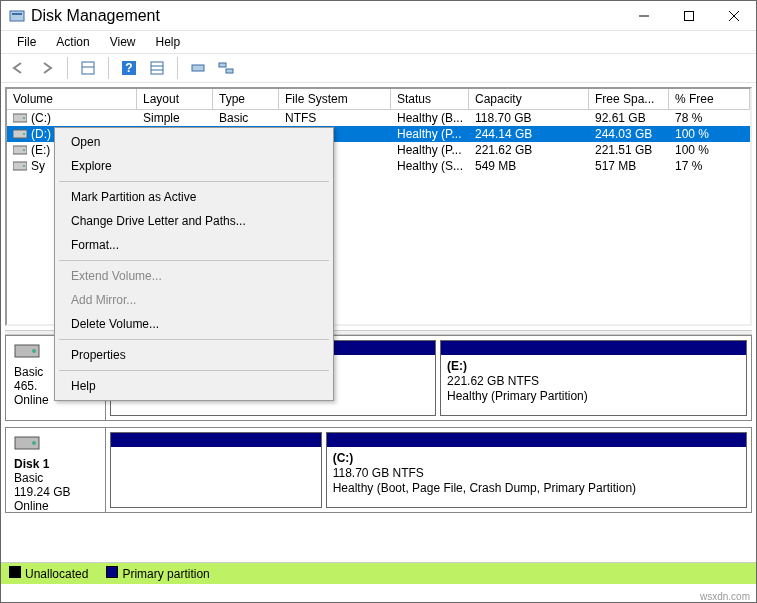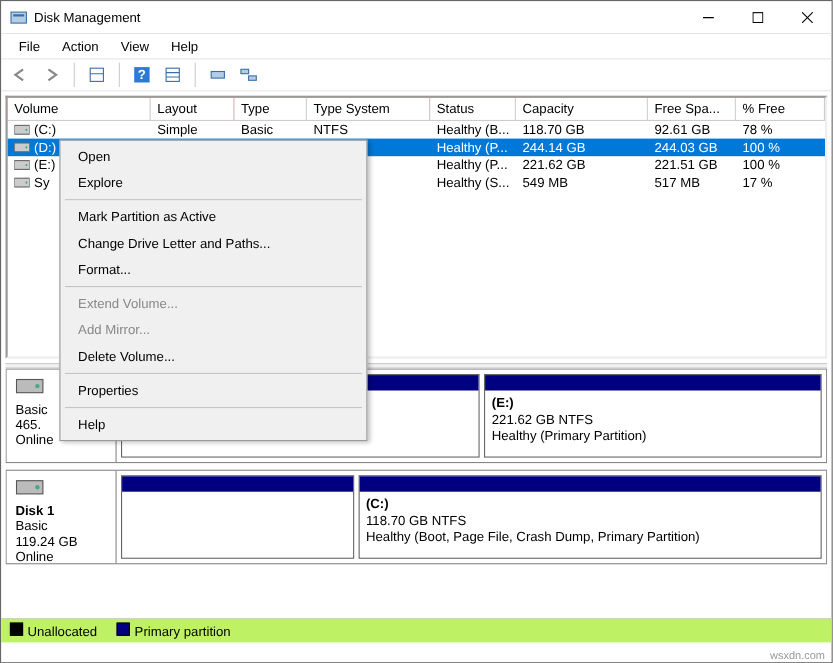--- a/index.html
+++ b/index.html
@@ -1,29 +1,29 @@
 <!DOCTYPE html>
 <html><head>
 <meta charset="utf-8">
 <style>
 * { box-sizing: border-box; font-family: "Segoe UI", Tahoma, sans-serif; font-size: 12px; }
 body { margin: 0; background: #fff; }
 .window { width: 757px; height: 603px; border: 1px solid #666; background: #fff; position: relative; overflow: hidden; }
 .titlebar { height: 30px; display: flex; align-items: center; padding: 0 0 0 8px; border-bottom: 1px solid #e5e5e5; }
 .titlebar .app-icon { width: 16px; height: 16px; margin-right: 6px; }
-.titlebar .title { flex: 1; font-size: 12px; }
+.titlebar .title { flex: 1; font-size: 16px; }
 .titlebar .win-btns { display: flex; }
 .titlebar .win-btn { width: 45px; height: 29px; display: flex; align-items: center; justify-content: center; }
 .menubar { height: 22px; display: flex; align-items: center; padding: 0 6px; gap: 0; }
 .menubar span { padding: 2px 10px; }
 .toolbar { height: 30px; border-top: 1px solid #e5e5e5; border-bottom: 1px solid #e5e5e5; display:flex; align-items:center; padding: 0 6px; gap:4px;}
 .toolbar .tb-btn { width: 24px; height:24px; display:flex; align-items:center; justify-content:center; border:1px solid transparent;}
 .toolbar .sep { width:1px; height:22px; background:#ccc; margin:0 4px;}
 .vol-area { border:2px inset #eee; margin:4px; }
-.vol-header { display:flex; background:#b91c1c; }
+.vol-header { display:flex; background:#bef264; }
 .vol-header div { border-right:1px solid #ccc; border-bottom:1px solid #ccc; padding:3px 6px; background:#fff; }
 .vol-row { display:flex; }
 .vol-row div { padding:1px 6px; white-space:nowrap; overflow:hidden; }
 .c-vol{width:130px;} .c-lay{width:76px;} .c-typ{width:66px;} .c-fs{width:112px;} .c-st{width:78px;} .c-cap{width:120px;} .c-fr{width:80px;} .c-pf{flex:1;}
 .vol-row .c-vol{display:flex;align-items:center;gap:4px;}
 .selrow { background:#0078d7; color:#fff; }
 .diskicon { width:14px; height:12px; display:inline-block; }
 .diskicon svg { display:block; }
 .context-menu { position:absolute; left:53px; top:126px; width:280px; background:#f0f0f0; border:1px solid #999; box-shadow:2px 2px 4px rgba(0,0,0,.25); padding:2px; z-index:10;}
 .context-menu .mi { padding:5px 14px; color:#000;}
@@ -127,21 +127,21 @@
           <rect x="8" y="9" width="7" height="4" fill="#b5cde4" stroke="#3a6ea5"></rect>
         </svg>
       </div>
   </div>
 
   <div class="vol-area">
     <div class="vol-header">
       <div class="c-vol">Volume</div>
       <div class="c-lay">Layout</div>
       <div class="c-typ">Type</div>
-      <div class="c-fs">Type System</div>
+      <div class="c-fs">File System</div>
       <div class="c-st">Status</div>
       <div class="c-cap">Capacity</div>
       <div class="c-fr">Free Spa...</div>
       <div class="c-pf">% Free</div>
     </div>
 
     <div class="vol-row">
       <div class="c-vol">
           <span class="diskicon">
             <svg width="14" height="12">

